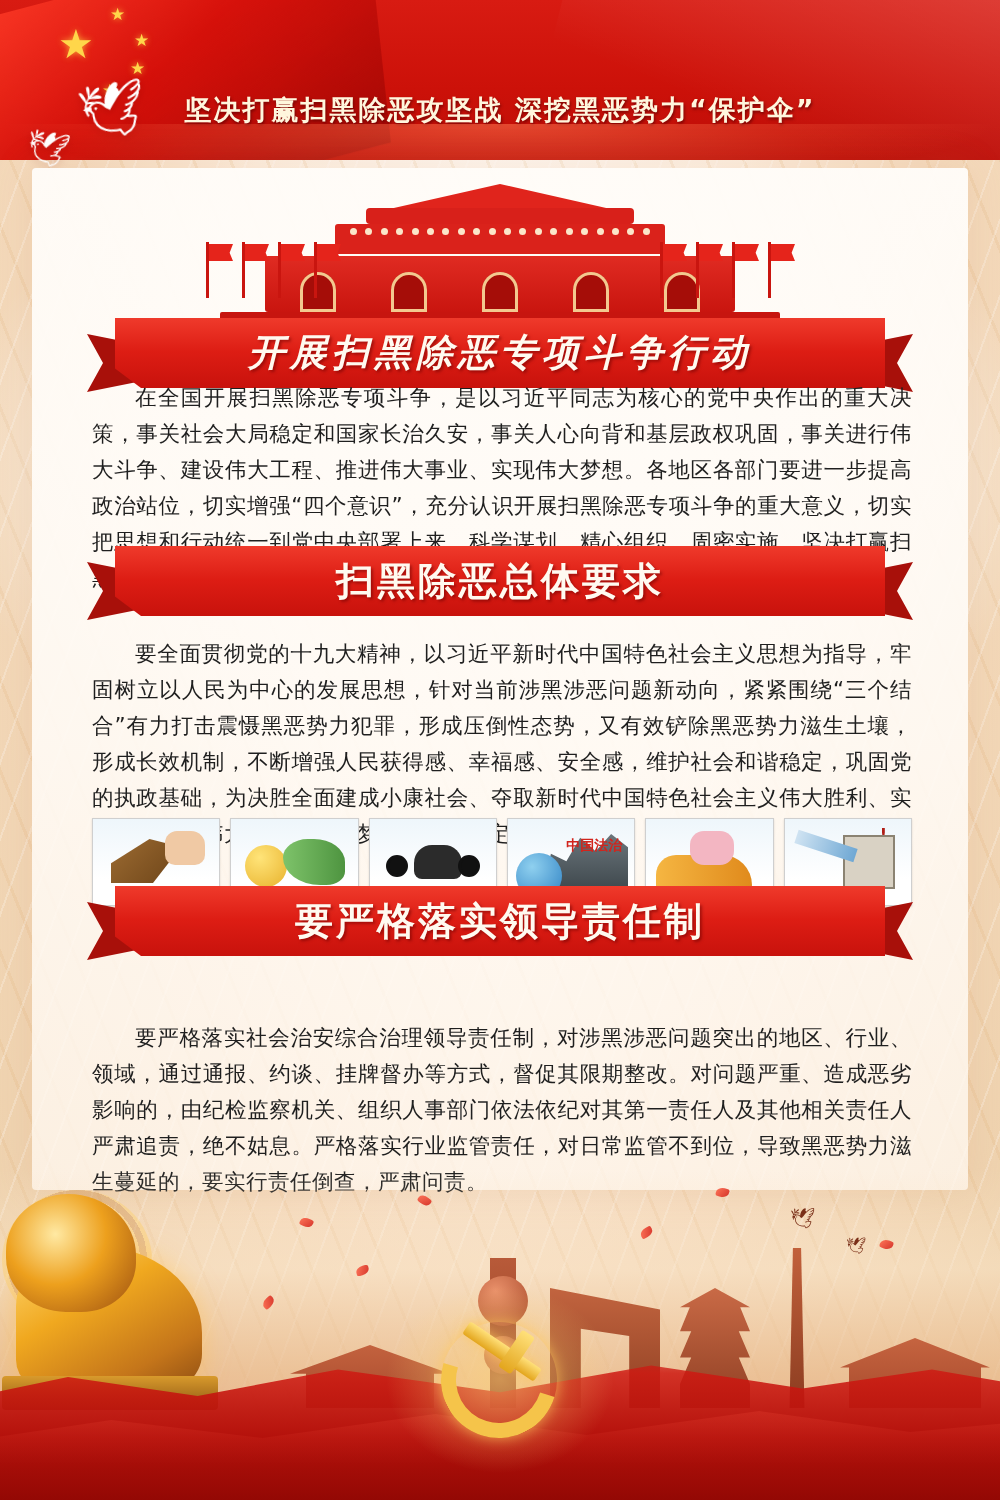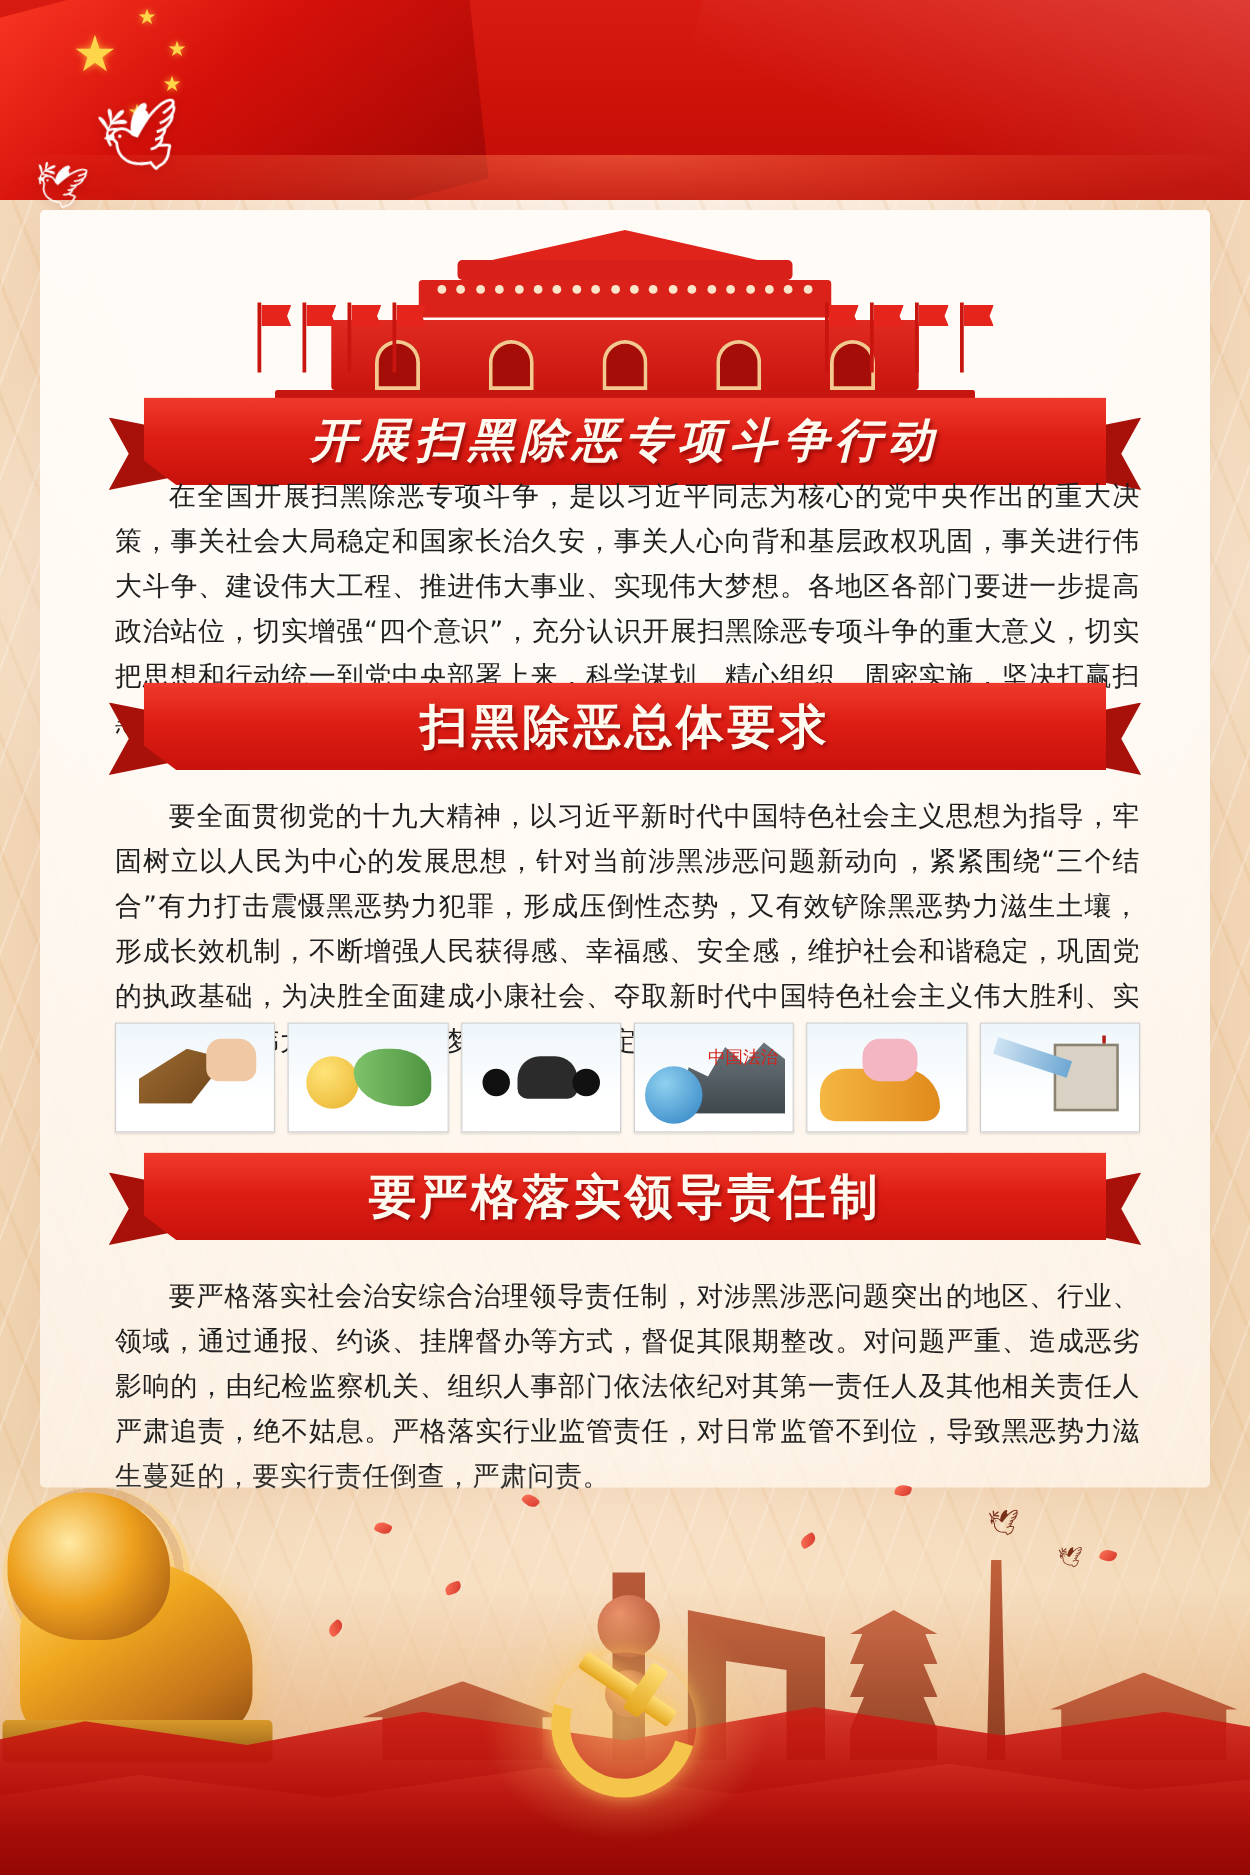--- a/index.html
+++ b/index.html
@@ -353,21 +353,21 @@
     position:absolute; left:8px; bottom:6px; width:46px;height:46px;border-radius:50%;
     background: radial-gradient(circle at 35% 30%, #8fd0ef, #2f82c4);
   }
   .t4 .bldg {
     position:absolute; right:6px; top:10px; width:86px; height:62px;
     background: linear-gradient(180deg,#6f7a80,#3e474c);
     clip-path: polygon(0 100%, 10% 40%, 28% 52%, 44% 14%, 62% 36%, 80% 8%, 100% 30%, 100% 100%);
   }
   .t4 .cn {
     position:absolute; right:12px; top:18px;
-    color:#d2241c; font-size:14px; font-weight:normal;
+    color:#d2241c; font-size:14px; font-weight:bold;
   }
   .t5 .tiger {
     position:absolute; left:10px; bottom:8px; width:96px; height:42px;
     background: linear-gradient(90deg,#f5b642,#e08a1c);
     border-radius: 20px 30px 12px 12px;
   }
   .t5 .pig {
     position:absolute; left:44px; top:12px; width:44px; height:34px;
     background:#f3b6c2; border-radius: 14px;
   }
@@ -555,20 +555,21 @@
   <div class="header">
     <div class="flag-ribbon"></div>
     <div class="flag-stars">
       <span class="star s1">★</span>
       <span class="star s2">★</span>
       <span class="star s3">★</span>
       <span class="star s4">★</span>
       <span class="star s5">★</span>
     </div>
     <div class="header-sheen"></div>
+    <div class="title-sub">坚决打赢扫黑除恶攻坚战  深挖黑恶势力“保护伞”</div>
   </div>
   <span class="dove d1">🕊</span>
   <span class="dove d2">🕊</span>
 
   <div class="card">
 
     <div class="gate-wrap">
       <div class="gate-roof-top"></div>
       <div class="gate-roof-top2"></div>
       <div class="gate-body1"></div>
@@ -670,21 +671,21 @@
           <div class="pig"></div>
       </div>
       <div class="thumb t6">
         <div class="sky"></div>
           <div class="excl">!</div>
           <div class="doc"></div>
           <div class="pen"></div>
       </div>
     </div>
 
-    <div style="position:absolute; left:83px; top:754px; width:695px;">
+    <div style="position:absolute; left:83px; top:718px; width:695px;">
       <div class="banner">
         <div class="ribbon-left"></div>
         <div class="ribbon-right"></div>
         <div class="body">
             <span>要严格落实领导责任制</span>
           </div>
       </div>
     </div>
 
     <div class="para" style="position:absolute; left:60px; top:852px; width:820px;">要严格落实社会治安综合治理领导责任制，对涉黑涉恶问题突出的地区、行业、领域，通过通报、约谈、挂牌督办等方式，督促其限期整改。对问题严重、造成恶劣影响的，由纪检监察机关、组织人事部门依法依纪对其第一责任人及其他相关责任人严肃追责，绝不姑息。严格落实行业监管责任，对日常监管不到位，导致黑恶势力滋生蔓延的，要实行责任倒查，严肃问责。</div>

